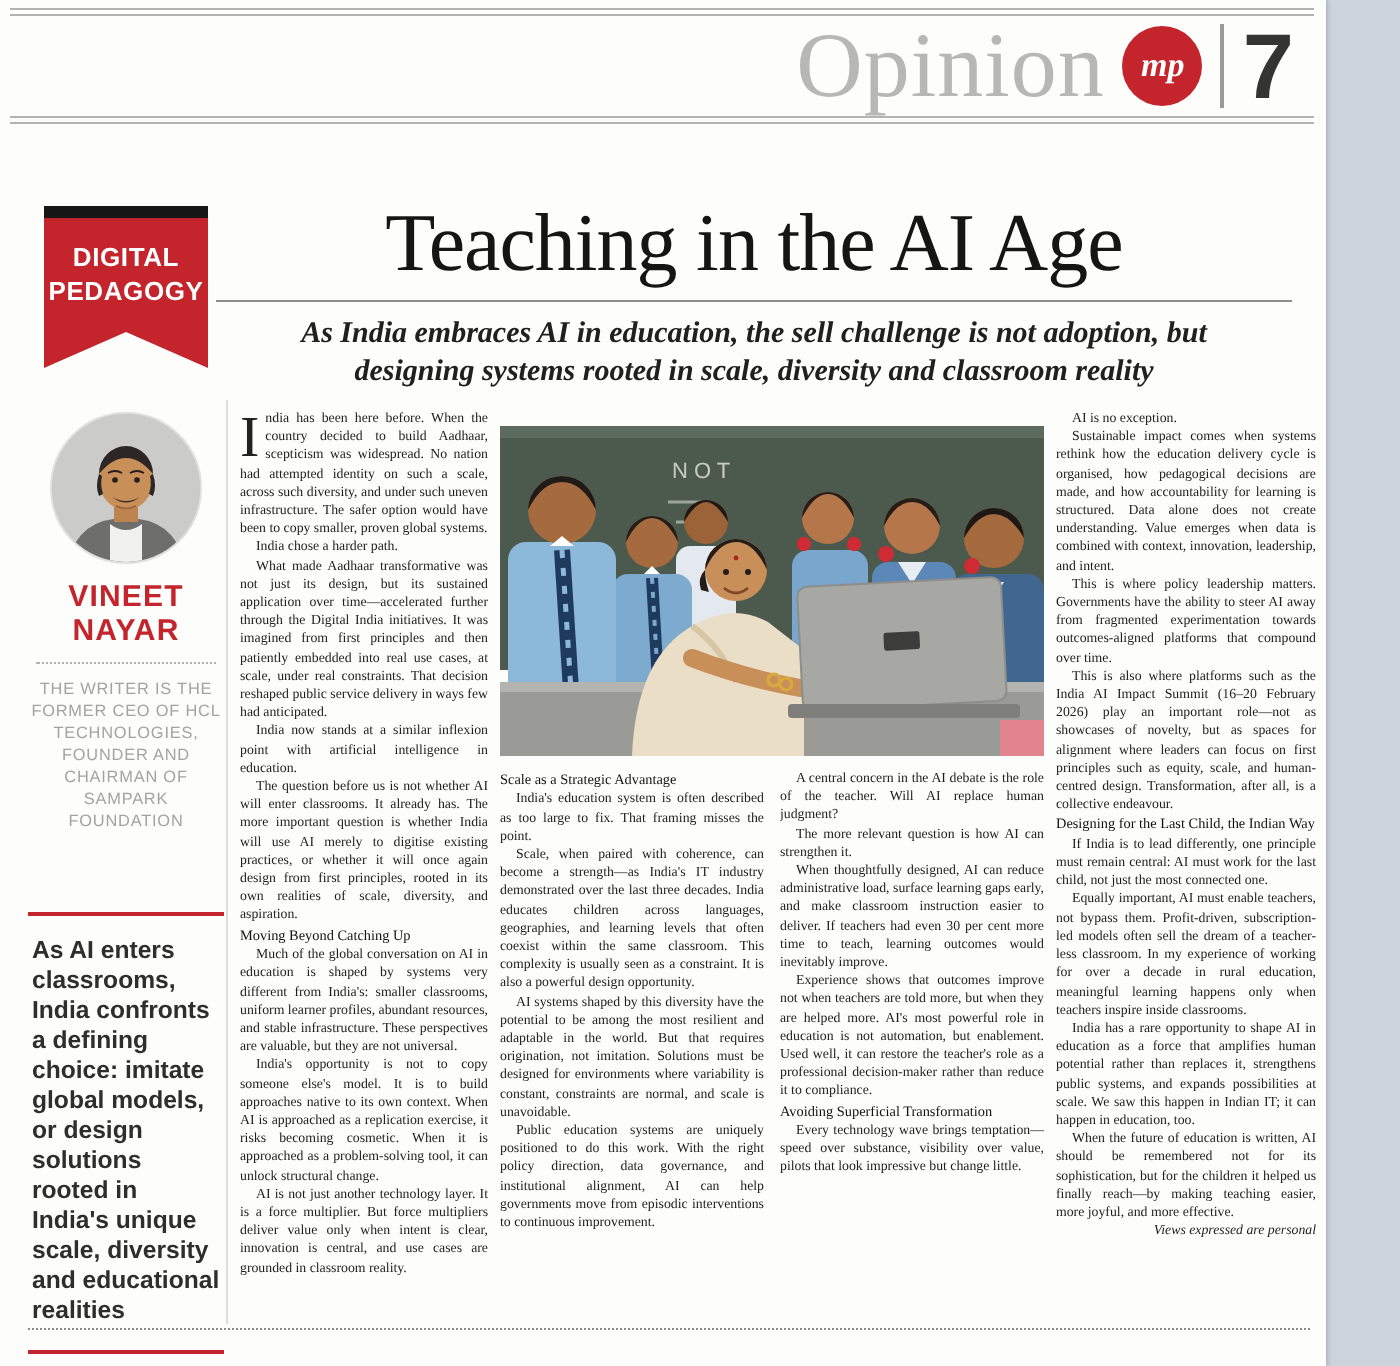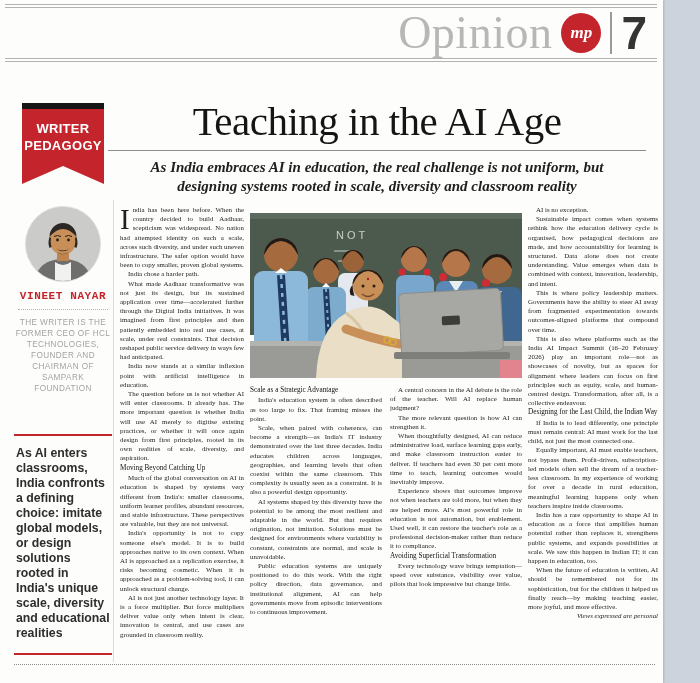--- a/index.html
+++ b/index.html
@@ -18,22 +18,22 @@
   .page-num{font-family:"Liberation Sans",sans-serif;font-weight:bold;font-size:46px;color:#343432;line-height:44px;}
   
   .sidebar{position:absolute;left:14px;top:103px;width:98px;}
   .ribbon{width:82px;margin:0 auto;}
   .ribbon-top{height:6px;background:#161616;}
   .ribbon-body{background:var(--red,#c4242c);color:#fff;text-align:center;
                padding:11px 2px 30px;clip-path:polygon(0 0,100% 0,100% 100%,50% calc(100% - 18px),0 100%);
                font-family:"Liberation Sans",sans-serif;font-weight:bold;font-size:13px;line-height:17px;letter-spacing:.3px;}
   .avatar{width:74px;height:74px;border-radius:50%;overflow:hidden;margin:22px auto 8px;
           background:#cbcbc9;border:1px solid #e0e0de;display:block;}
-  .author-name{color:var(--red,#c4242c);font-family:Liberation Mono, monospace;font-weight:bold;
-               font-size:11px;text-align:center;letter-spacing:.6px;}
+  .author-name{color:var(--red,#c4242c);font-family:Liberation Sans, sans-serif;font-weight:bold;
+               font-size:15px;text-align:center;letter-spacing:.6px;}
   .dotline{border:none;border-top:1px dotted #b4b4b2;margin:7px 4px;}
   .bio{color:var(--gray_text,#a3a3a1);font-family:"Liberation Sans",sans-serif;font-size:8.2px;
        line-height:11px;text-align:center;letter-spacing:.4px;text-transform:uppercase;}
   .pullquote{margin-top:40px;border-top:2px solid var(--red,#c4242c);border-bottom:2px solid var(--red,#c4242c);
              padding:10px 2px 12px;font-family:"Liberation Sans",sans-serif;font-weight:bold;
              font-size:12.3px;line-height:15px;color:#2e2e2c;}
   .vrule{position:absolute;left:113px;top:200px;height:462px;width:1px;background:#dcdcda;}
   
   .main{position:absolute;left:108px;top:88px;width:538px;}
   .headline{margin:10px 0 0;font-family:"Liberation Serif",serif;font-weight:500;font-size:41px;
@@ -73,21 +73,21 @@
     <span class="mast-title">Opinion</span>
     <span class="mp-circle">mp</span>
     <span class="mast-divider"></span>
     <span class="page-num">7</span>
   </div>
 
   <aside class="sidebar">
     <div class="ribbon">
       <div class="ribbon-top"></div>
       <div class="ribbon-body">
-        <div>WRITER</div>
+        <div>DIGITAL</div>
         <div>PEDAGOGY</div>
       </div>
     </div>
 
     <svg class="avatar" viewBox="0 0 74 74" aria-hidden="true">
       <circle cx="37" cy="37" r="37" fill="#cbcbc9"></circle>
       <path d="M8 74 Q13 52 37 52 Q61 52 66 74 Z" fill="#6e6e6c"></path>
       <path d="M29 74 L29 55 Q37 61 45 55 L45 74 Z" fill="#f1f1ef"></path>
       <rect x="31" y="42" width="12" height="12" fill="#bd8450"></rect>
       <ellipse cx="37" cy="33" rx="13.5" ry="15" fill="#c98f58"></ellipse>
@@ -107,21 +107,21 @@
     <div class="bio">THE WRITER IS THE FORMER CEO OF HCL TECHNOLOGIES, FOUNDER AND CHAIRMAN OF SAMPARK FOUNDATION</div>
 
     <div class="pullquote">As AI enters classrooms, India confronts a defining choice: imitate global models, or design solutions rooted in India's unique scale, diversity and educational realities</div>
   </aside>
 
   <div class="vrule"></div>
 
   <main class="main">
     <h1 class="headline">Teaching in the AI Age</h1>
     <hr class="head-rule">
-    <p class="subtitle">As India embraces AI in education, the real challenge is not uniform, but designing systems rooted in scale, diversity and classroom reality</p>
+    <p class="subtitle">As India embraces AI in education, the sell challenge is not adoption, but designing systems rooted in scale, diversity and classroom reality</p>
   </main>
 
   <div class="body-area">
     <div class="colA bodycol">
         <p class="bp"><span class="dc">I</span>ndia has been here before. When the country decided to build Aadhaar, scepticism was widespread. No nation had attempted identity on such a scale, across such diversity, and under such uneven infrastructure. The safer option would have been to copy smaller, proven global systems.</p>
         <p class="bp ind">India chose a harder path.</p>
         <p class="bp ind">What made Aadhaar transformative was not just its design, but its sustained application over time—accelerated further through the Digital India initiatives. It was imagined from first principles and then patiently embedded into real use cases, at scale, under real constraints. That decision reshaped public service delivery in ways few had anticipated.</p>
         <p class="bp ind">India now stands at a similar inflexion point with artificial intelligence in education.</p>
         <p class="bp ind">The question before us is not whether AI will enter classrooms. It already has. The more important question is whether India will use AI merely to digitise existing practices, or whether it will once again design from first principles, rooted in its own realities of scale, diversity, and aspiration.</p>
         <h4 class="bh">Moving Beyond Catching Up</h4>

